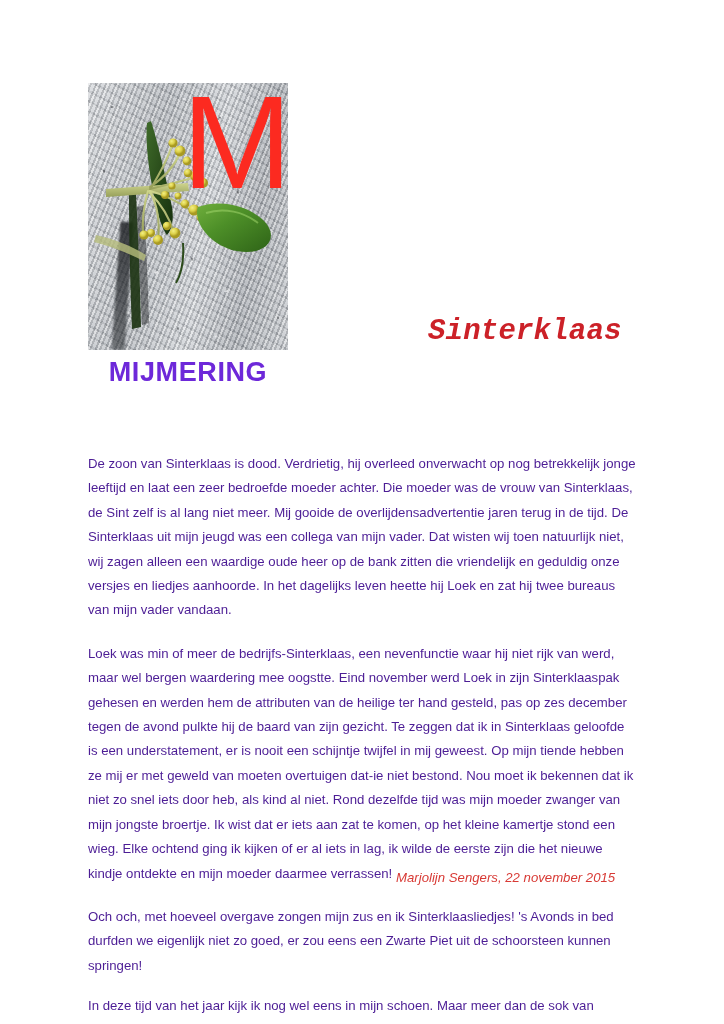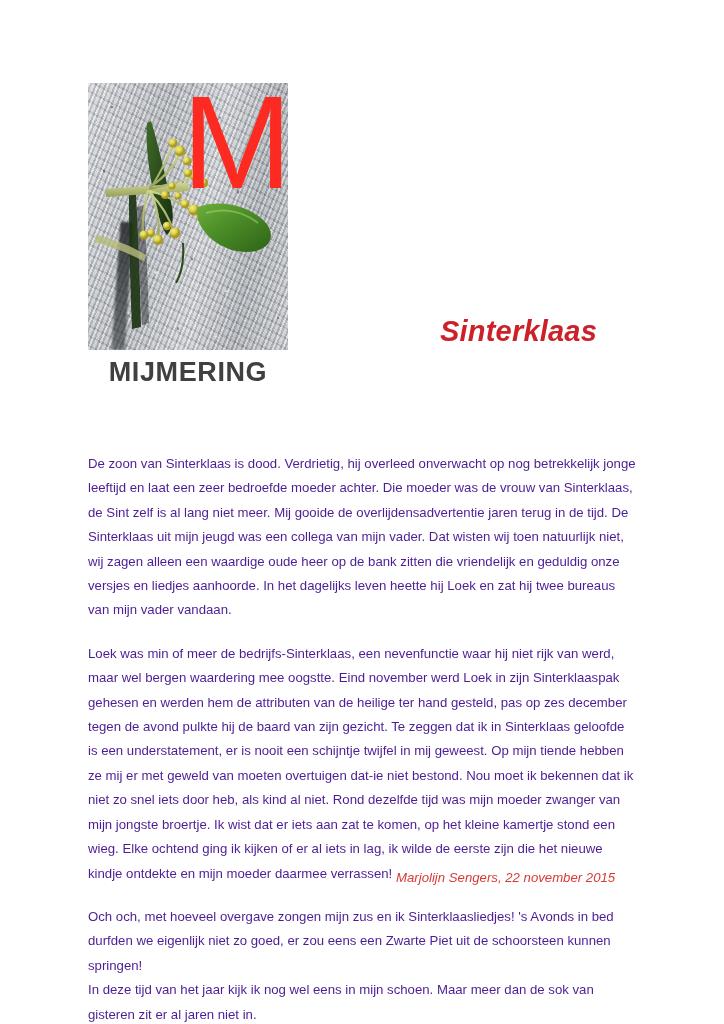--- a/index.html
+++ b/index.html
@@ -110,30 +110,30 @@
     user-select: none;
   }
 
   .logo-wordmark {
     margin-top: 8px;
     text-align: center;
     font-family: "Liberation Sans", sans-serif;
     font-weight: 700;
     font-size: 27px;
     letter-spacing: .6px;
-    color: #404040;
+    color: #6d28d9;
     line-height: 1.1;
   }
 
   
   .article-title {
     position: absolute;
-    left: 440px;
+    left: 428px;
     top: 296px;
-    font-family: Liberation Sans, sans-serif;
+    font-family: Liberation Mono, monospace;
     font-style: italic;
     font-weight: 700;
     font-size: 29px;
     color: #cc2128;
     letter-spacing: .2px;
     white-space: nowrap;
   }
 
   
   .article-body {
@@ -248,19 +248,19 @@
     </div>
 
     <div class="logo-wordmark">MIJMERING</div>
   </div>
 
   <h1 class="article-title">Sinterklaas</h1>
 
   <div class="article-body">
     <p>De zoon van Sinterklaas is dood. Verdrietig, hij overleed onverwacht op nog betrekkelijk jonge leeftijd en laat een zeer bedroefde moeder achter. Die moeder was de vrouw van Sinterklaas, de Sint zelf is al lang niet meer. Mij gooide de overlijdensadvertentie jaren terug in de tijd. De Sinterklaas uit mijn jeugd was een collega van mijn vader. Dat wisten wij toen natuurlijk niet, wij zagen alleen een waardige oude heer op de bank zitten die vriendelijk en geduldig onze versjes en liedjes aanhoorde. In het dagelijks leven heette hij Loek en zat hij twee bureaus van mijn vader vandaan.</p>
     <p>Loek was min of meer de bedrijfs-Sinterklaas, een nevenfunctie waar hij niet rijk van werd, maar wel bergen waardering mee oogstte. Eind november werd Loek in zijn Sinterklaaspak gehesen en werden hem de attributen van de heilige ter hand gesteld, pas op zes december tegen de avond pulkte hij de baard van zijn gezicht. Te zeggen dat ik in Sinterklaas geloofde is een understatement, er is nooit een schijntje twijfel in mij geweest. Op mijn tiende hebben ze mij er met geweld van moeten overtuigen dat-ie niet bestond. Nou moet ik bekennen dat ik niet zo snel iets door heb, als kind al niet. Rond dezelfde tijd was mijn moeder zwanger van mijn jongste broertje. Ik wist dat er iets aan zat te komen, op het kleine kamertje stond een wieg. Elke ochtend ging ik kijken of er al iets in lag, ik wilde de eerste zijn die het nieuwe kindje ontdekte en mijn moeder daarmee verrassen!</p>
-    <p style="margin-bottom:0">Och och, met hoeveel overgave zongen mijn zus en ik Sinterklaasliedjes! 's Avonds in bed durfden we eigenlijk niet zo goed, er zou eens een Zwarte Piet uit de schoorsteen kunnen springen!</p>
+    <p style="margin-bottom:16px">Och och, met hoeveel overgave zongen mijn zus en ik Sinterklaasliedjes! 's Avonds in bed durfden we eigenlijk niet zo goed, er zou eens een Zwarte Piet uit de schoorsteen kunnen springen!</p>
     <p>In deze tijd van het jaar kijk ik nog wel eens in mijn schoen. Maar meer dan de sok van gisteren zit er al jaren niet in.</p>
   </div>
 
   <div class="signature">Marjolijn Sengers, 22 november 2015</div>
 
 </div>
 
 </body></html>

